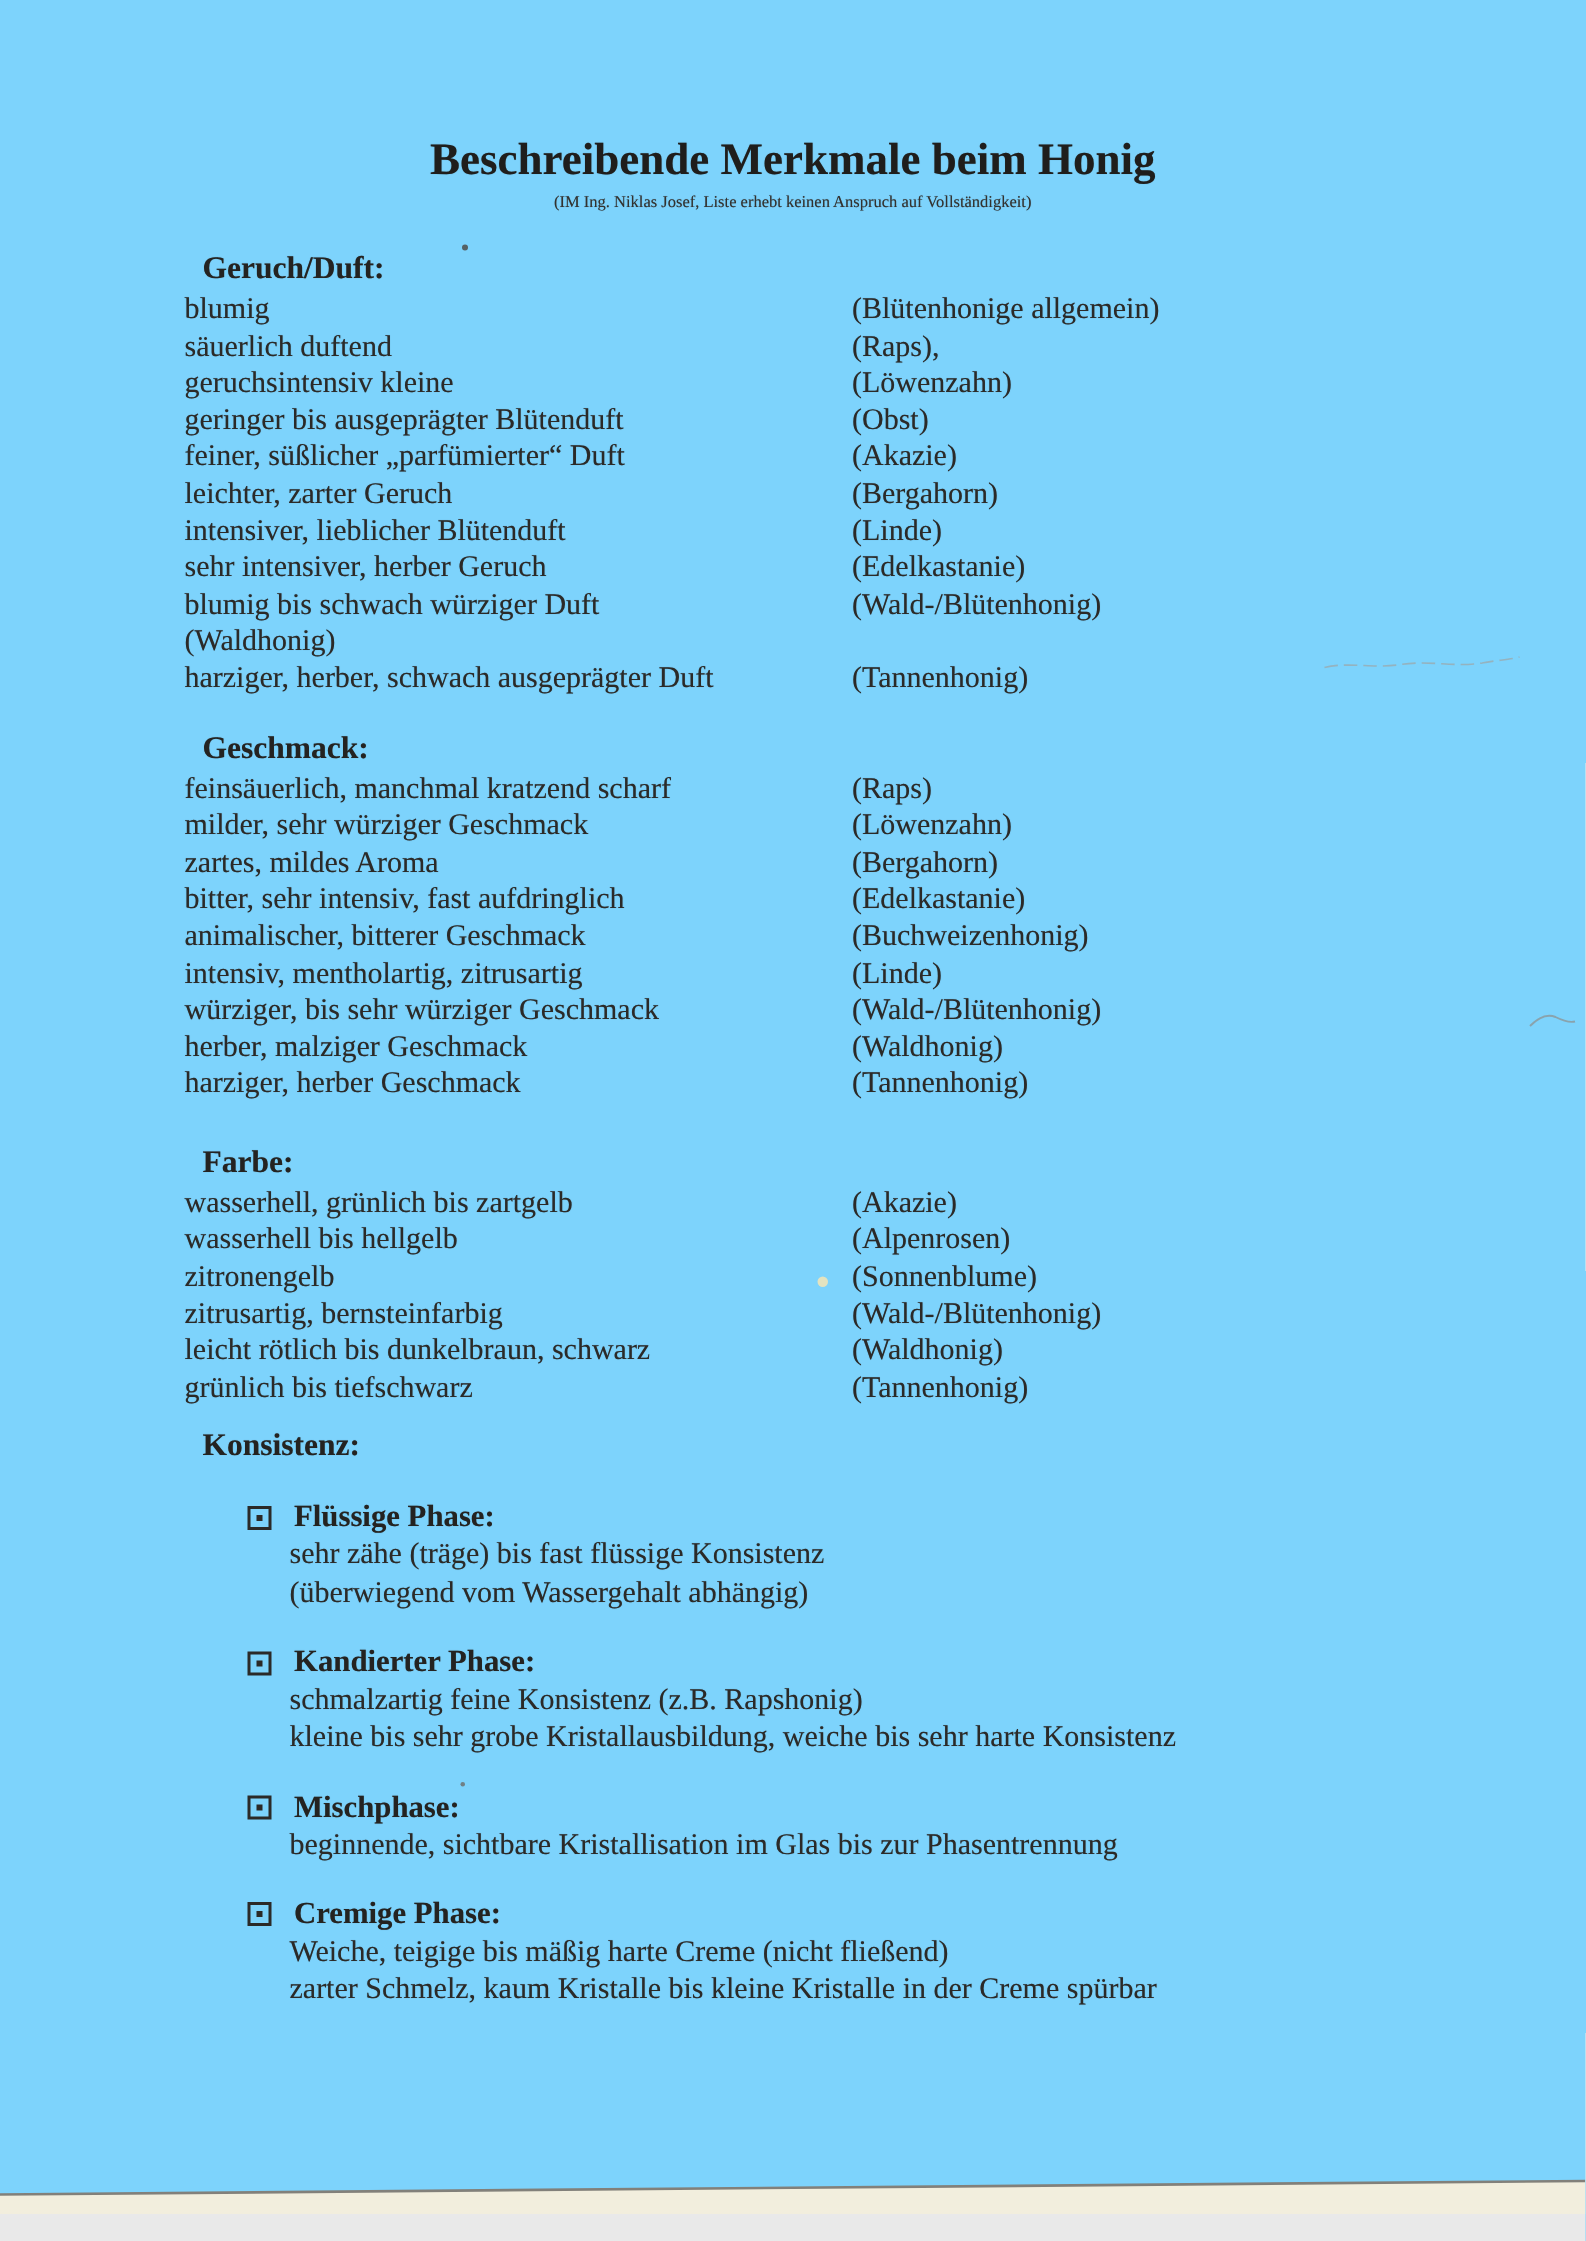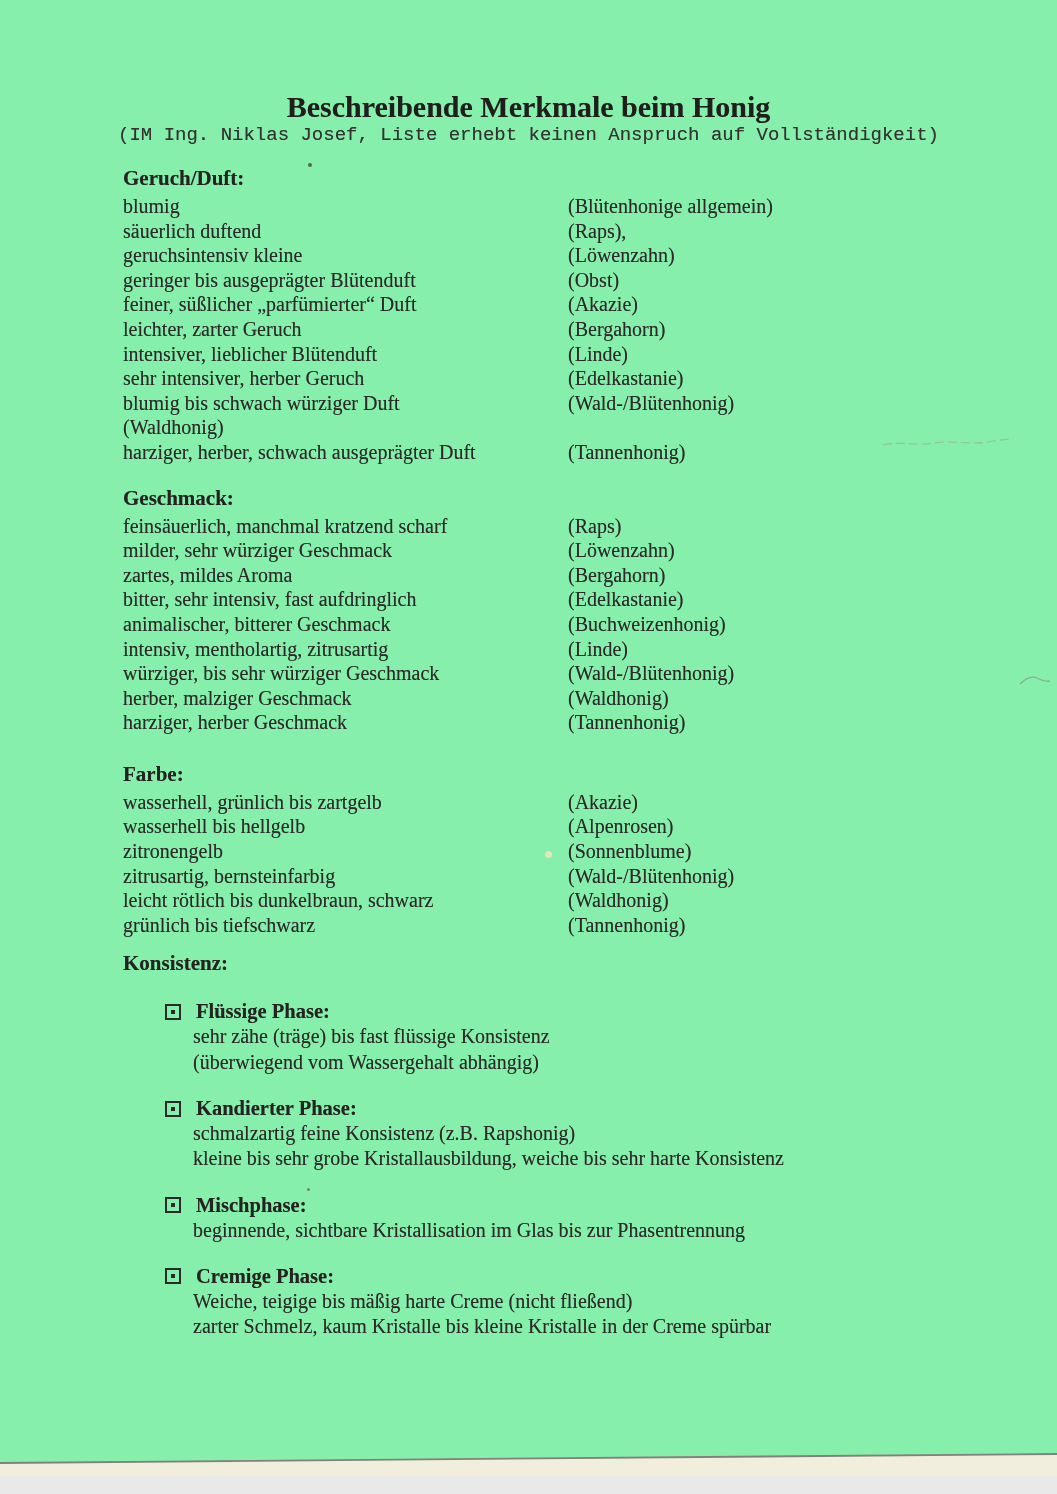--- a/index.html
+++ b/index.html
@@ -5,53 +5,53 @@
   html, body {
     margin: 0;
     padding: 0;
     background: #e9e9e9;
   }
   .page {
     position: relative;
     width: 1057px;
     height: 1476px;
     margin: 0 auto;
-    background: #86efac;
+    background: #7dd3fc;
     overflow: hidden;
     font-family: "Liberation Serif", "DejaVu Serif", serif;
     color: #2b2a28;
     text-shadow: 0 0 0.5px rgba(43,42,40,0.45);
   }
   .doc-header {
     padding-top: 90px;
     text-align: center;
   }
   .doc-title {
     font-size: 30px;
     font-weight: bold;
     color: #1f1e1c;
     line-height: 34px;
     margin: 0;
   }
   .doc-subtitle {
-    font-size: 19px;
+    font-size: 11px;
     line-height: 19px;
     margin-top: 2px;
     color: #33322f;
-    font-family: Liberation Mono, monospace;
   }
   .content {
     padding-left: 123px;
     padding-right: 40px;
   }
   .section-heading {
     font-size: 21px;
     font-weight: bold;
     line-height: 25px;
     color: #242321;
+    margin-left: 12px;
   }
   .sec-geruch   { margin-top: 21px; }
   .sec-geschmack{ margin-top: 21px; }
   .sec-farbe    { margin-top: 27px; }
   .rows { margin-top: 3px; }
   .row {
     display: flex;
     font-size: 20px;
     line-height: 24.6px;
     white-space: nowrap;

